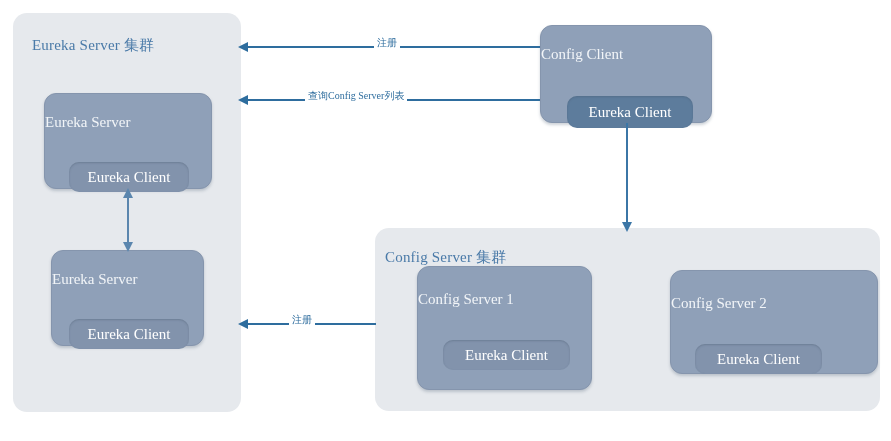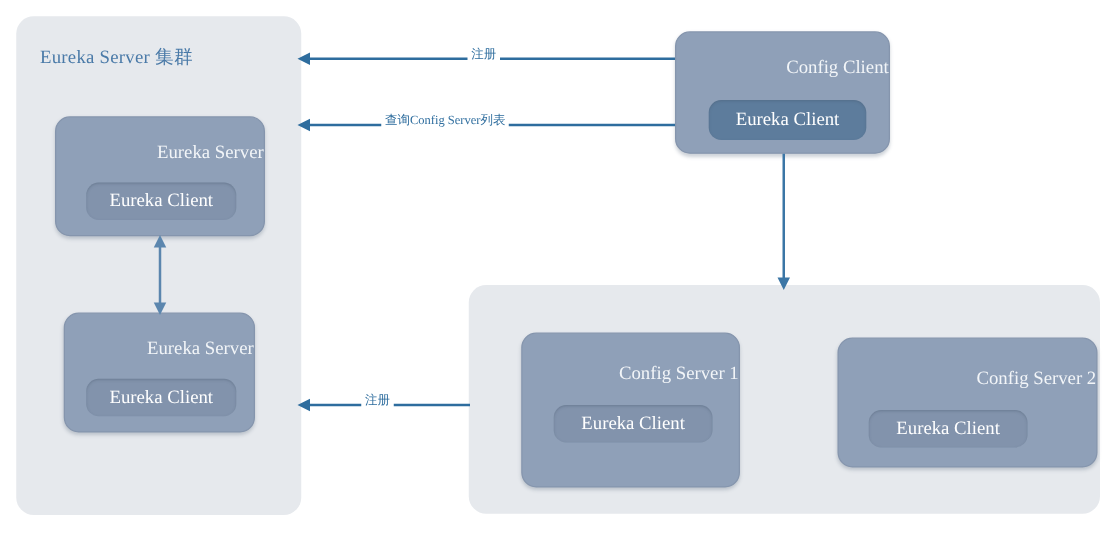--- a/index.html
+++ b/index.html
@@ -35,37 +35,38 @@
     background: #8fa0b8;
     border: 1px solid #8595ad;
     border-radius: 12px;
     box-shadow: 0 2px 3px rgba(90,105,125,.30);
     box-sizing: border-box;
   }
   .node-title {
     position: absolute;
     left: 0;
     right: 0;
-    text-align: right;
+    text-align: left;
     color: #f2f5f8;
     font-size: 15px;
     white-space: nowrap;
   }
   .chip {
     position: absolute;
     background: #8293ac;
     border-radius: 10px;
     box-shadow: inset 0 1px 2px rgba(70,85,105,.35);
     color: #ffffff;
     font-size: 15px;
     display: flex;
     align-items: center;
     justify-content: center;
     white-space: nowrap;
     box-sizing: border-box;
+    margin-top: 16px;
   }
   .chip.dark {
     background: #5d7c9c;
   }
   .edge-line {
     position: absolute;
     background: #2e6d9e;
   }
   .edge-h { height: 1.6px; }
   .edge-v { width: 1.6px; }
@@ -118,20 +119,21 @@
   <div class="node" style="left:51px; top:250px; width:153px; height:96px;">
     <div class="node-title" style="top:20px;">Eureka Server</div>
     <div class="chip" style="left:17px; top:52px; width:120px; height:30px;">Eureka Client</div>
   </div>
 
   <div class="edge-line edge-v" style="left:127px; top:192px; height:56px; background:#5b86ae;"></div>
   <div class="arrow-up" style="left:123px; top:188px;"></div>
   <div class="arrow-down" style="left:123px; top:242px;"></div>
 
   <div class="panel" style="left:375px; top:228px; width:505px; height:183px;"></div>
+  <div class="panel-title" style="left:385px; top:248px;">Config Server 集群</div>
 
   <div class="node" style="left:417px; top:266px; width:175px; height:124px;">
     <div class="node-title" style="top:24px;">Config Server 1</div>
     <div class="chip" style="left:25px; top:57px; width:127px; height:30px;">Eureka Client</div>
   </div>
 
   <div class="node" style="left:670px; top:270px; width:208px; height:104px;">
     <div class="node-title" style="top:24px;">Config Server 2</div>
     <div class="chip" style="left:24px; top:57px; width:127px; height:30px;">Eureka Client</div>
   </div>

